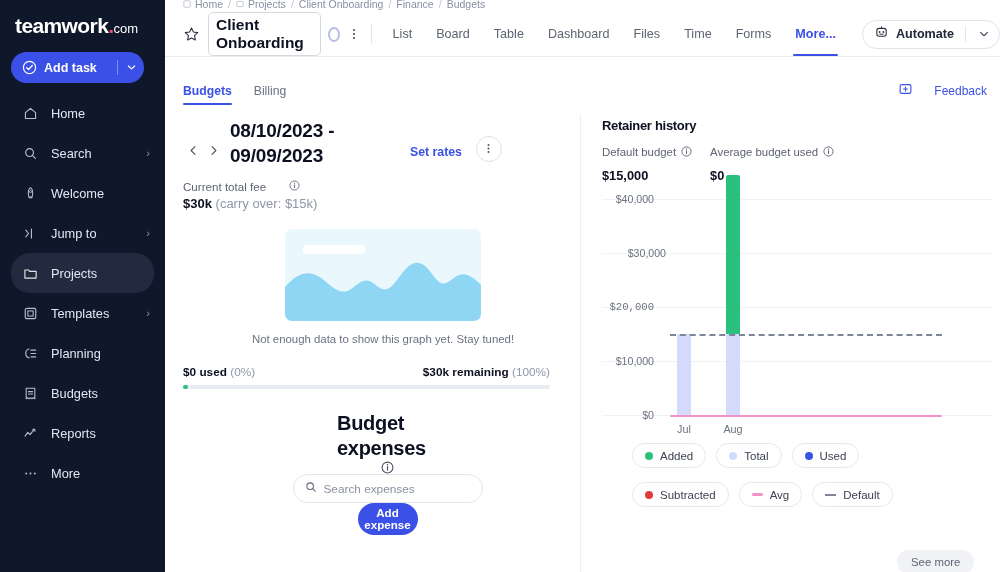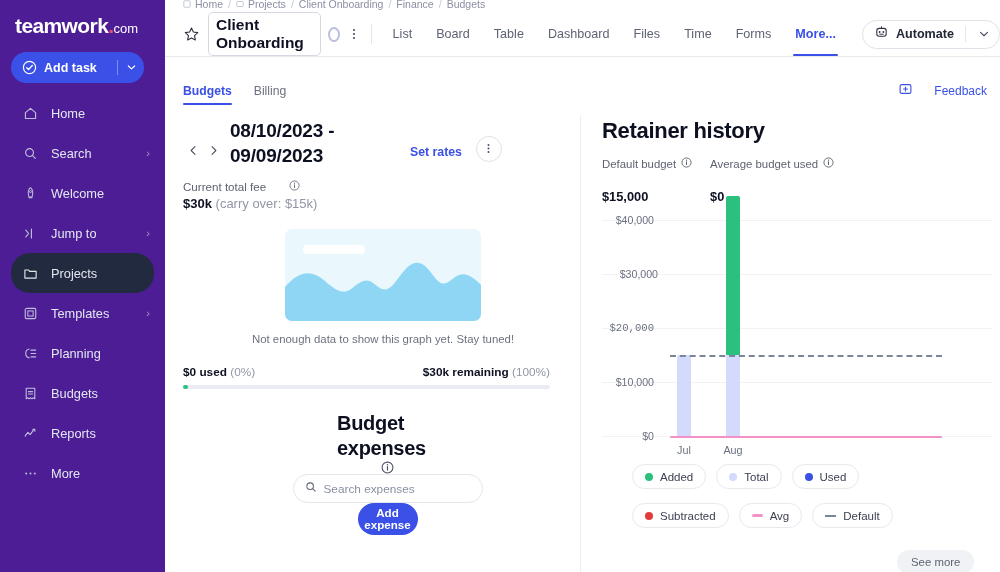--- a/index.html
+++ b/index.html
@@ -7,21 +7,21 @@
     width: 1000px; height: 572px;
     font-family: "Liberation Sans", sans-serif;
     background: #ffffff;
     overflow: hidden;
   }
   .app { position: relative; width: 1000px; height: 572px; display: flex; }
 
   
   .sidebar {
     width: 165px; height: 572px;
-    background: #4c1d95;
+    background: #0f172a;
     flex: 0 0 165px;
     position: relative;
     color: #dfe3ec;
   }
   .logo {
     padding: 14px 0 0 15px;
     font-size: 21px; font-weight: bold; letter-spacing: -0.6px;
     color: #ffffff;
   }
   .logo .dot { color: #f04a73; }
@@ -173,24 +173,24 @@
     background: #3a50e6; color: #fff; font-size: 11.6px; font-weight: bold;
     display:flex; align-items:center; justify-content:center; text-align:center;
     line-height: 1.05; cursor: pointer; overflow: visible;
   }
 
   
   .vsplit { position:absolute; top: 115px; left: 415px; width:1px; height: 457px; background:#eceef2; }
 
   
   .retainer { position: absolute; top: 118px; left: 437px; right: 10px; }
-  .rtitle { font-size: 22px; font-weight: bold; color: #0d1021; letter-spacing:-.3px; }
+  .rtitle { font-size: 13px; font-weight: bold; color: #0d1021; letter-spacing:-.3px; }
   .statsrow { margin-top: 13px; display: flex; gap: 18px; }
-  .stat .slabel { font-size: 11.4px; color: #5d6372; display:flex; align-items:center; gap:5px; }
-  .stat .sval { margin-top: 19px; font-size: 12.8px; font-weight: bold; color: #0d1021; }
+  .stat .slabel { font-size: 11.4px; color: #5d6372; display:flex; gap:5px; }
+  .stat .sval { margin-top: 9px; font-size: 12.8px; font-weight: bold; color: #0d1021; }
 
   .chart { position: relative; margin-top: 16px; width: 390px; height: 238px; }
   .chart .ylab {
     position: absolute; right: 100%; transform: translateY(-50%);
     font-size: 10.6px; color: #6b7180; white-space: nowrap;
     width: 60px; text-align: right; padding-right: 8px;
   }
   .chart .gline { position: absolute; left: 0; right: 0; height: 1px; background: #f1f2f5; }
   .plot { position: absolute; left: 68px; top: 0; right: 0; bottom: 22px; }
   .bar { position: absolute; bottom: 0; width: 14px; border-radius: 2px 2px 0 0; }
@@ -567,21 +567,21 @@
       </div>
 
       <div class="chart" id="chart">
           <div class="gline" style="top: 216px;"></div>
           <div class="ylab" style="top: 216px; right: auto; left: 0px;">$0</div>
           <div class="gline" style="top: 162px;"></div>
           <div class="ylab" style="top: 162px; right: auto; left: 0px;">$10,000</div>
           <div class="gline" style="top: 108px;"></div>
           <div class="ylab" style="top: 108px; right: auto; left: 0px; font-family: Liberation Mono, monospace;">$20,000</div>
           <div class="gline" style="top: 54px;"></div>
-          <div class="ylab" style="top: 54px; right: auto; left: 4px;">$30,000</div>
+          <div class="ylab" style="top: 54px; right: auto; left: 12px;">$30,000</div>
           <div class="gline" style="top: 0px;"></div>
           <div class="ylab" style="top: 0px; right: auto; left: 0px;">$40,000</div>
           <div class="plot">
             <div class="bar" style="left: 7px; background: rgb(211, 218, 251); height: 81px;"></div>
             <div class="xlab" style="left: 14px; bottom: -20px;">Jul</div>
             <div class="bar" style="left: 56px; background: rgb(211, 218, 251); height: 81px;"></div>
             <div class="bar" style="left: 56px; background: rgb(43, 192, 126); height: 159.3px; bottom: 81px;"></div>
             <div class="xlab" style="left: 63px; bottom: -20px;">Aug</div>
             <div class="dashline" style="left: 0px; width: 272px; top: 135px; border-top-color: rgb(125, 133, 153);"></div>
             <div class="avgline" style="left: 0px; width: 272px; top: 216px; background: rgb(241, 147, 199);"></div>

